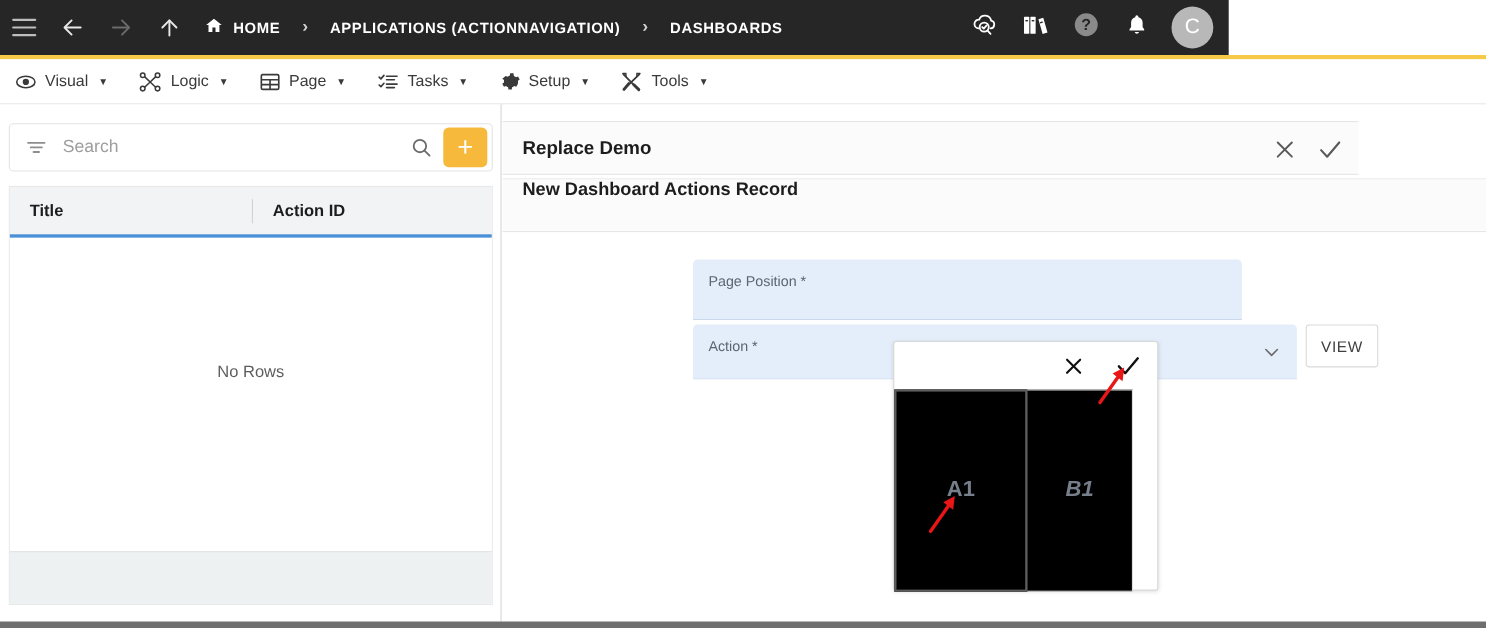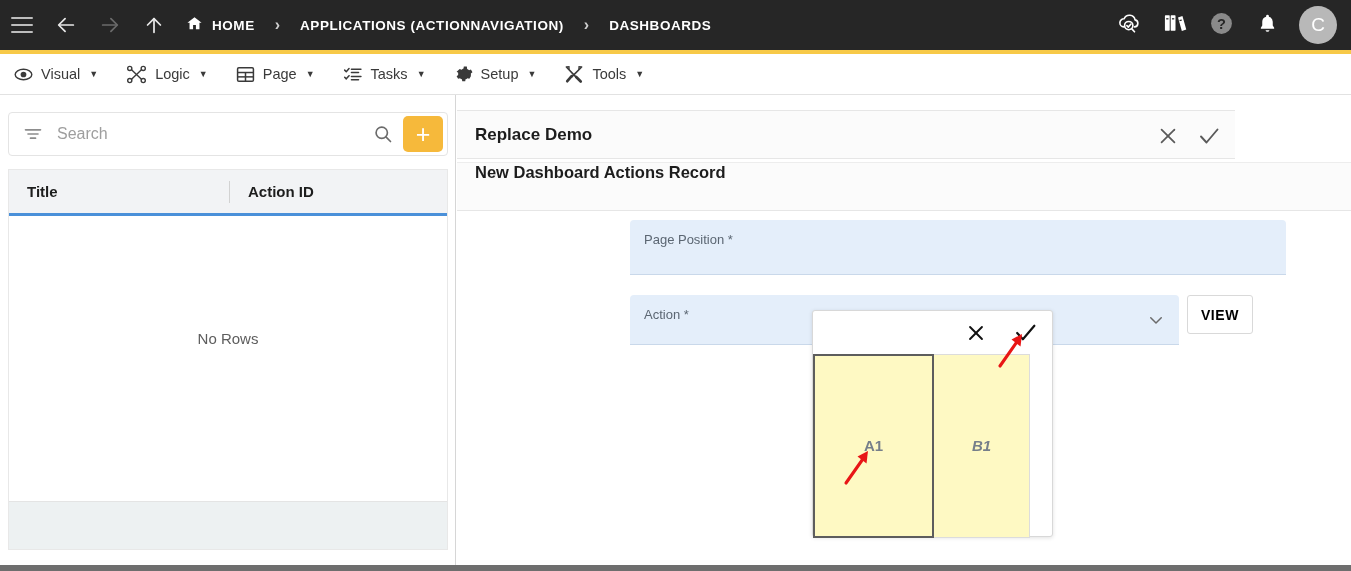--- a/index.html
+++ b/index.html
@@ -12,21 +12,21 @@
   }
   #app {
     position: relative;
     width: 1351px; height: 571px;
     background: #ffffff;
   }
 
   
   .topbar {
     position: absolute; left: 0; top: 0;
-    width: 1351px; height: 50px;
+    width: 1117px; height: 50px;
     background: #262626;
     display: flex; align-items: center;
   }
   .topbar-accent {
     position: absolute; left: 0; top: 50px;
     width: 1351px; height: 4px;
     background: #f7c948;
   }
   .tb-icon {
     width: 44px; height: 50px;
@@ -203,31 +203,31 @@
   .field {
     position: absolute;
     background: #e4eefa;
     border-radius: 4px 4px 0 0;
     border-bottom: 1px solid #c9d8ea;
   }
   .field-label {
     position: absolute; left: 14px; top: 12px;
     font-size: 13px; color: #5b6672;
   }
-  .field.page-position { left: 173px; top: 8px; width: 656px; height: 55px; }
+  .field.page-position { left: 173px; top: 24px; width: 499px; height: 55px; }
   .field.action { left: 173px; top: 83px; width: 549px; height: 50px; padding-left: 42px; }
   .dd-caret {
     position: absolute; right: 14px; top: 50%; transform: translateY(-50%);
     color: #6b6b6b; display: flex; align-items: center;
   }
   .view-btn {
     position: absolute; left: 730px; top: 83px;
     width: 66px; height: 39px;
     border: 1px solid #d9d9d9; background: #ffffff; border-radius: 3px;
-    color: #000000; font-size: 14px; font-weight: bold; letter-spacing: 0.6px;
+    color: #404040; font-size: 14px; font-weight: normal; letter-spacing: 0.6px;
     display: flex; align-items: center; justify-content: center;
     cursor: pointer;
     font-family: "Liberation Sans", sans-serif;
   }
 
   
   .popup {
     position: absolute; left: 812px; top: 310px;
     width: 241px; height: 227px;
     background: #ffffff;
@@ -244,22 +244,22 @@
   }
   .popup-icon { color: #111111; display: flex; align-items: center; cursor: pointer; }
   .popup-body {
     position: absolute; left: 0; top: 43px;
     width: 241px; height: 184px;
     display: flex;
   }
   .cell {
     position: relative;
     display: flex; align-items: center; justify-content: center;
-    background: #fef9c3;
-    font-size: 15px; font-weight: bold; color: #767f8a;
+    background: #000000;
+    font-size: 20px; font-weight: bold; color: #767f8a;
   }
   .cell.a1 {
     width: 121px; height: 100%;
     border: 2px solid #5d5d5d;
   }
   .cell.b1 {
     width: 96px; height: 100%;
     border: 1px solid #dcdcdc;
     border-left: none;
     font-style: italic;

